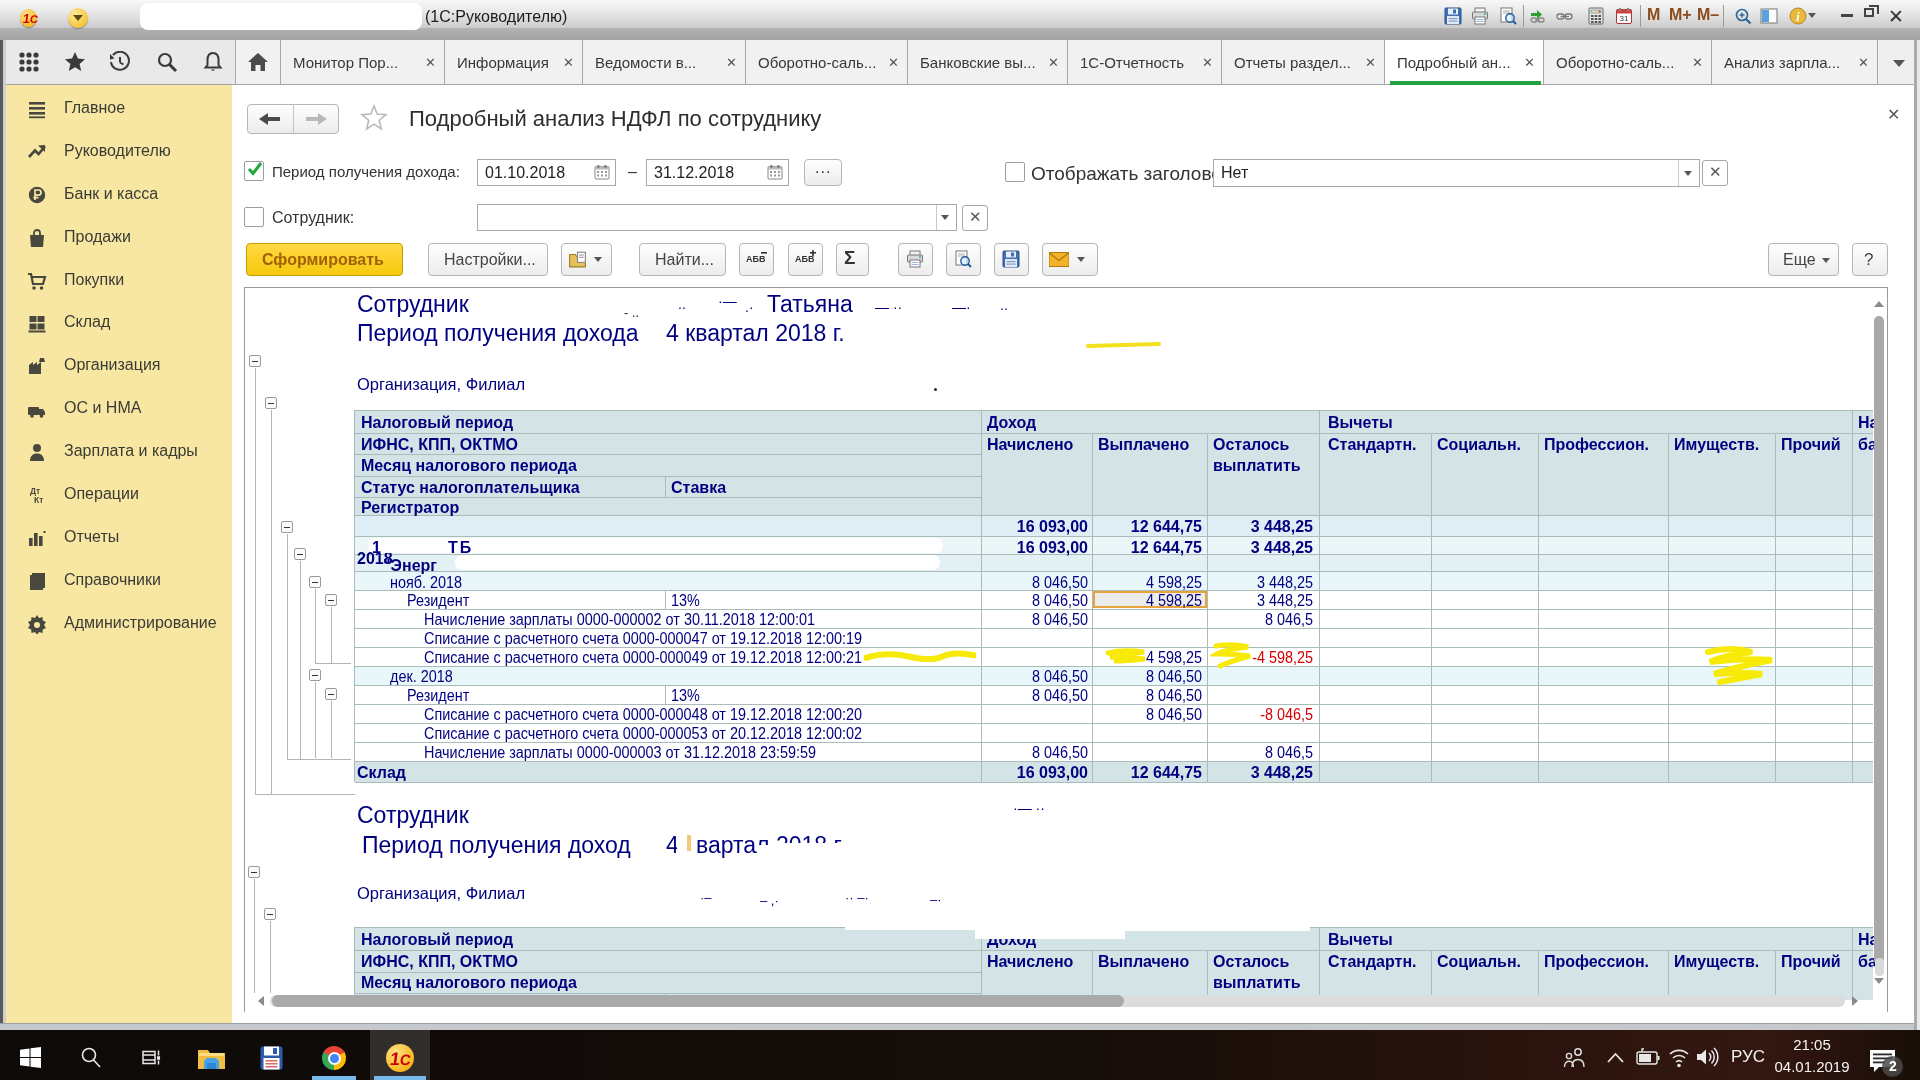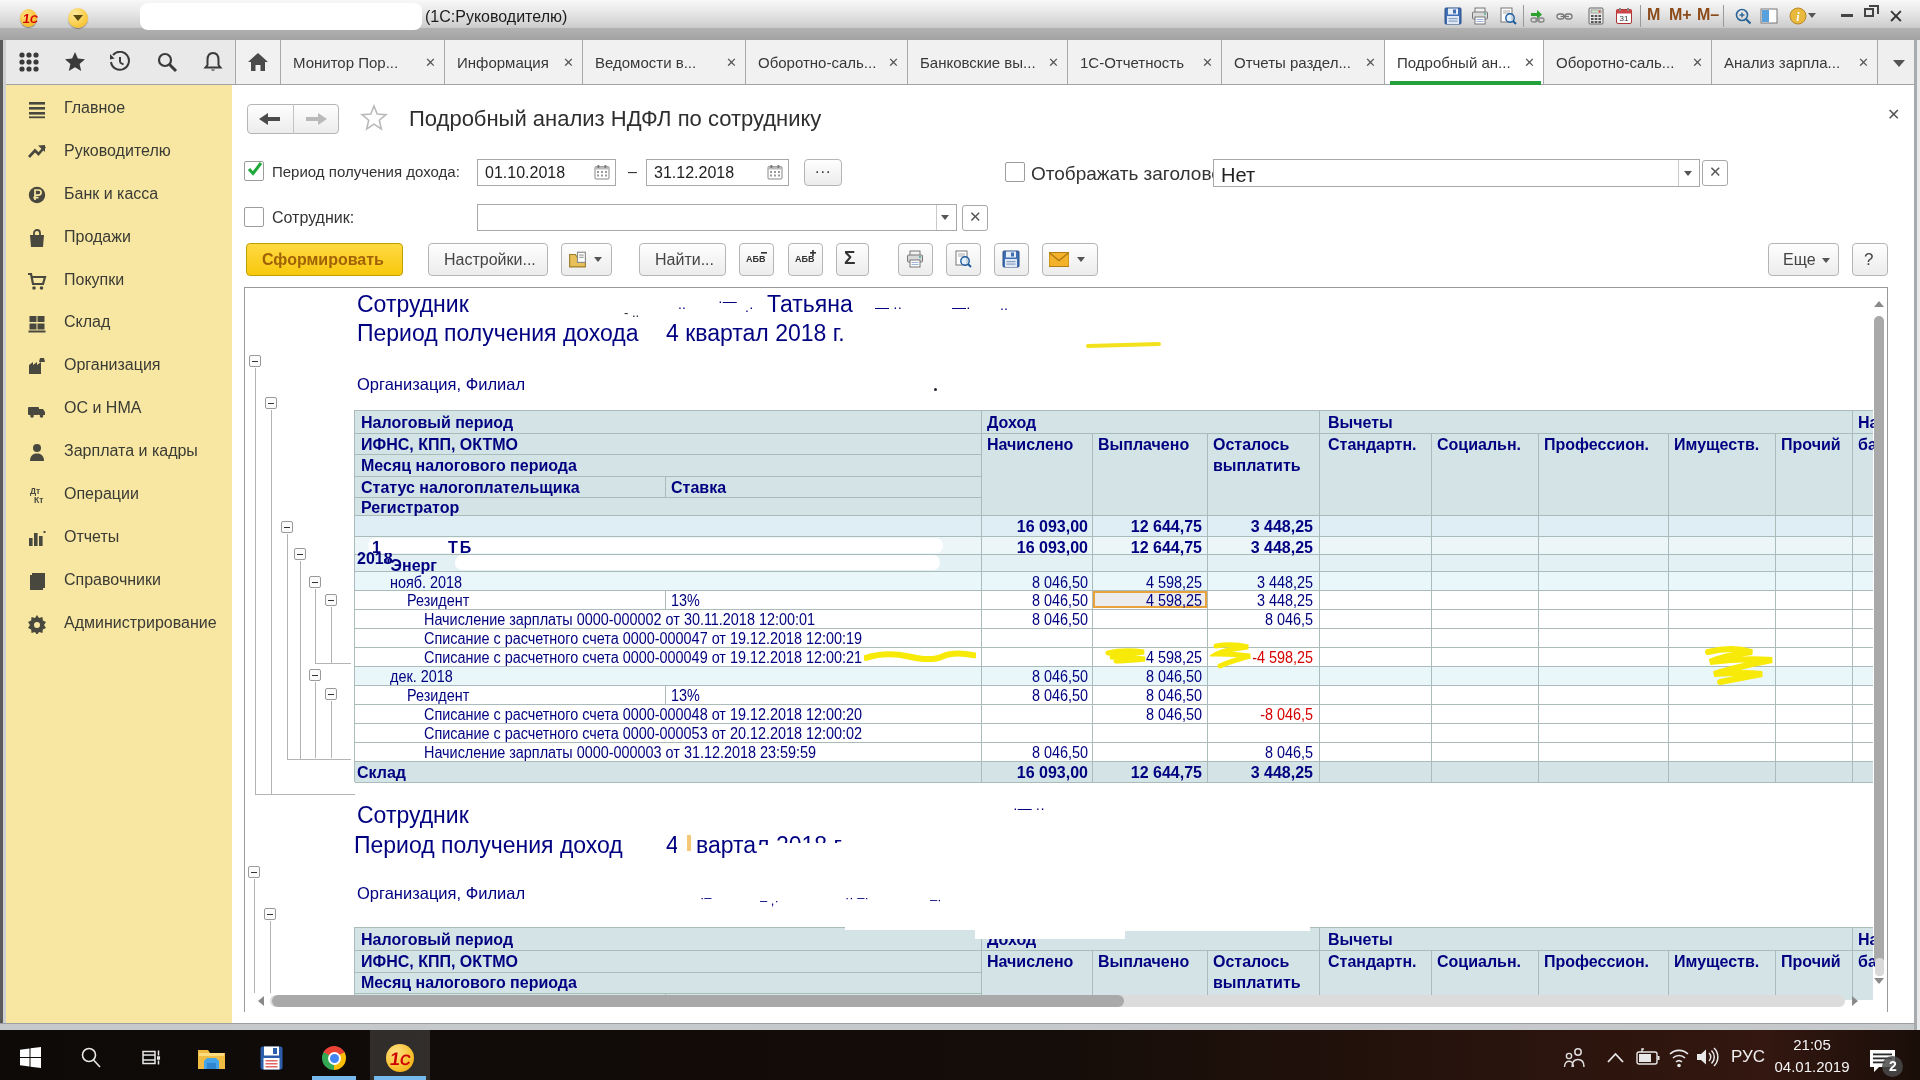--- a/index.html
+++ b/index.html
@@ -304,21 +304,21 @@
         <rect x="3" y="10.5" width="2" height="2"></rect>
         <rect x="7" y="10.5" width="2" height="2"></rect>
         <rect x="11" y="10.5" width="2" height="2"></rect>
       </g>
     </svg></div>
 <div class="btn" style="left:804px;top:159px;width:38px;height:27px"></div>
 <div class="a" style="left:815px;top:159px;font-size:16px;color:#333;letter-spacing:1px">...</div>
 <div class="cb" style="left:1005px;top:162px"></div>
 <div class="a" style="left:1031px;top:163px;font-size:19px;color:#333">Отображать заголовок:</div>
 <div class="a" style="left:1213px;top:159px;width:487px;height:28px;background:#fff;border:1px solid #a8a8a8"></div>
-<div class="a" style="left:1221px;top:164px;font-size:20px;color:#222">Нет</div>
+<div class="a" style="left:1221px;top:164px;font-size:16px;color:#222">Нет</div>
 <div class="a" style="left:1678px;top:160px;width:21px;height:26px;border-left:1px solid #c9c9c9"></div>
 <div class="a" style="left:1684px;top:171px;width:0;height:0;border:4.5px solid transparent;border-top:5.5px solid #555"></div>
 <div class="a" style="left:1702px;top:160px;width:26px;height:26px;background:#fff;border:1px solid #a8a8a8;border-radius:3px"></div>
 <div class="a" style="left:1709px;top:163px;font-size:15px;color:#555">✕</div>
 <div class="cb" style="left:244px;top:207px"></div>
 <div class="a" style="left:272px;top:209px;font-size:16px;color:#333">Сотрудник:</div>
 <div class="a" style="left:477px;top:204px;width:480px;height:27px;background:#fff;border:1px solid #a8a8a8"></div>
 <div class="a" style="left:936px;top:205px;width:20px;height:25px;border-left:1px solid #c9c9c9"></div>
 <div class="a" style="left:941px;top:215px;width:0;height:0;border:4.5px solid transparent;border-top:5.5px solid #555"></div>
 <div class="a" style="left:962px;top:205px;width:26px;height:26px;background:#fff;border:1px solid #a8a8a8;border-radius:3px"></div>
@@ -538,21 +538,21 @@
 <div class="a" style="left:287px;top:534px;width:1px;height:225px;background:#b4b4b4"></div>
 <div class="a" style="left:300px;top:561px;width:1px;height:198px;background:#b4b4b4"></div>
 <div class="a" style="left:287px;top:759px;width:64px;height:1px;background:#b4b4b4"></div>
 <div class="a" style="left:315px;top:589px;width:1px;height:74px;background:#b4b4b4"></div>
 <div class="a" style="left:331px;top:607px;width:1px;height:56px;background:#b4b4b4"></div>
 <div class="a" style="left:315px;top:663px;width:36px;height:1px;background:#b4b4b4"></div>
 <div class="a" style="left:315px;top:682px;width:1px;height:76px;background:#b4b4b4"></div>
 <div class="a" style="left:331px;top:701px;width:1px;height:57px;background:#b4b4b4"></div>
 <div class="a" style="left:357px;top:802px;font-size:23px;color:#000080;white-space:nowrap;">Сотрудник</div>
 <div class="a" style="left:1013px;top:800px;font-size:14px;color:#000080;white-space:nowrap;">·— ··</div>
-<div class="a" style="left:354px;top:832px;font-size:23px;color:#000080;white-space:nowrap;">Период получения доход</div>
+<div class="a" style="left:362px;top:832px;font-size:23px;color:#000080;white-space:nowrap;">Период получения доход</div>
 <div class="a" style="left:666px;top:832px;font-size:23px;color:#000080;white-space:nowrap;">4</div>
 <div class="a" style="left:696px;top:832px;font-size:23px;color:#000080;white-space:nowrap;">вартал</div>
 <div class="a" style="left:776px;top:832px;font-size:23px;color:#000080;white-space:nowrap;">2018 г.</div>
 <div class="a" style="left:648px;top:826px;width:15px;height:32px;background:#fff"></div>
 <div class="a" style="left:677px;top:826px;width:18px;height:32px;background:#fff"></div>
 <div class="a" style="left:687px;top:835px;width:4px;height:16px;background:#f5c878"></div>
 <div class="a" style="left:757px;top:845px;width:16px;height:13px;background:#fff"></div>
 <div class="a" style="left:770px;top:843px;width:92px;height:17px;background:#fff"></div>
 <div class="a" style="left:770px;top:826px;width:92px;height:10px;background:#fff"></div>
 <div class="a" style="left:357px;top:884px;font-size:16.5px;color:#000080;white-space:nowrap;">Организация, Филиал</div>

